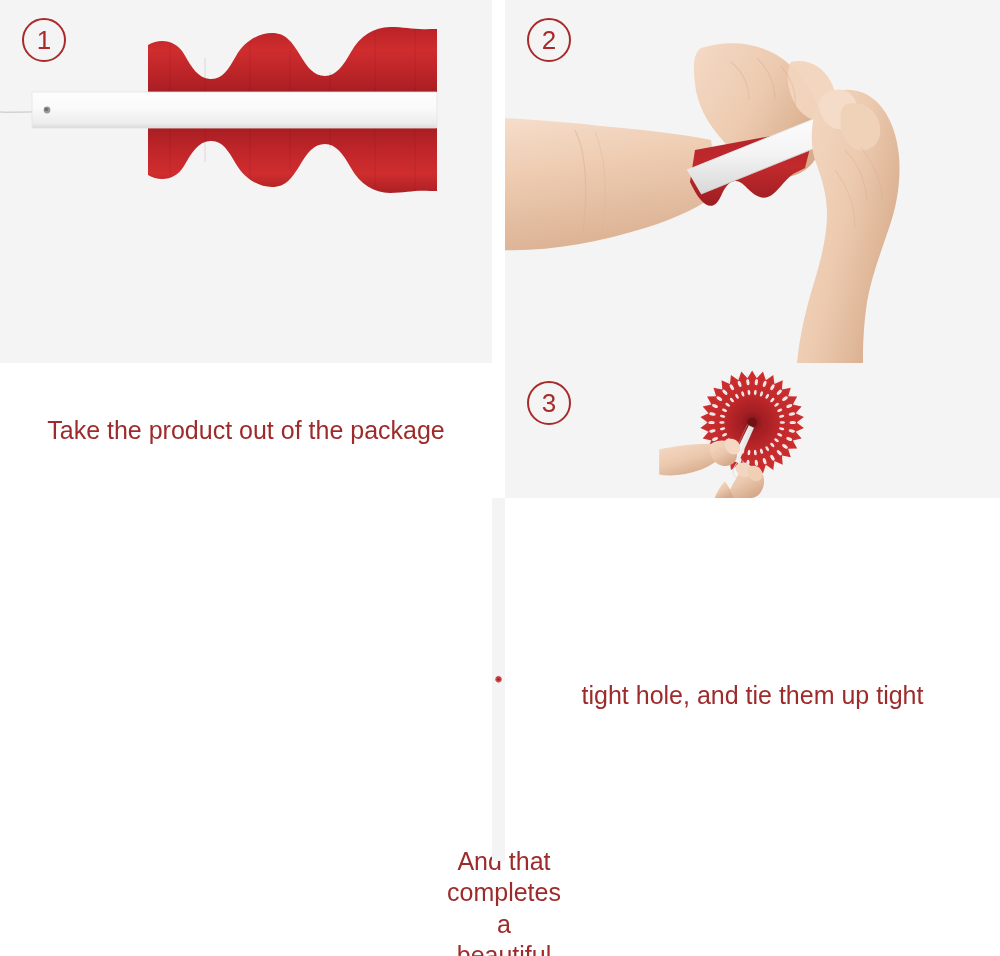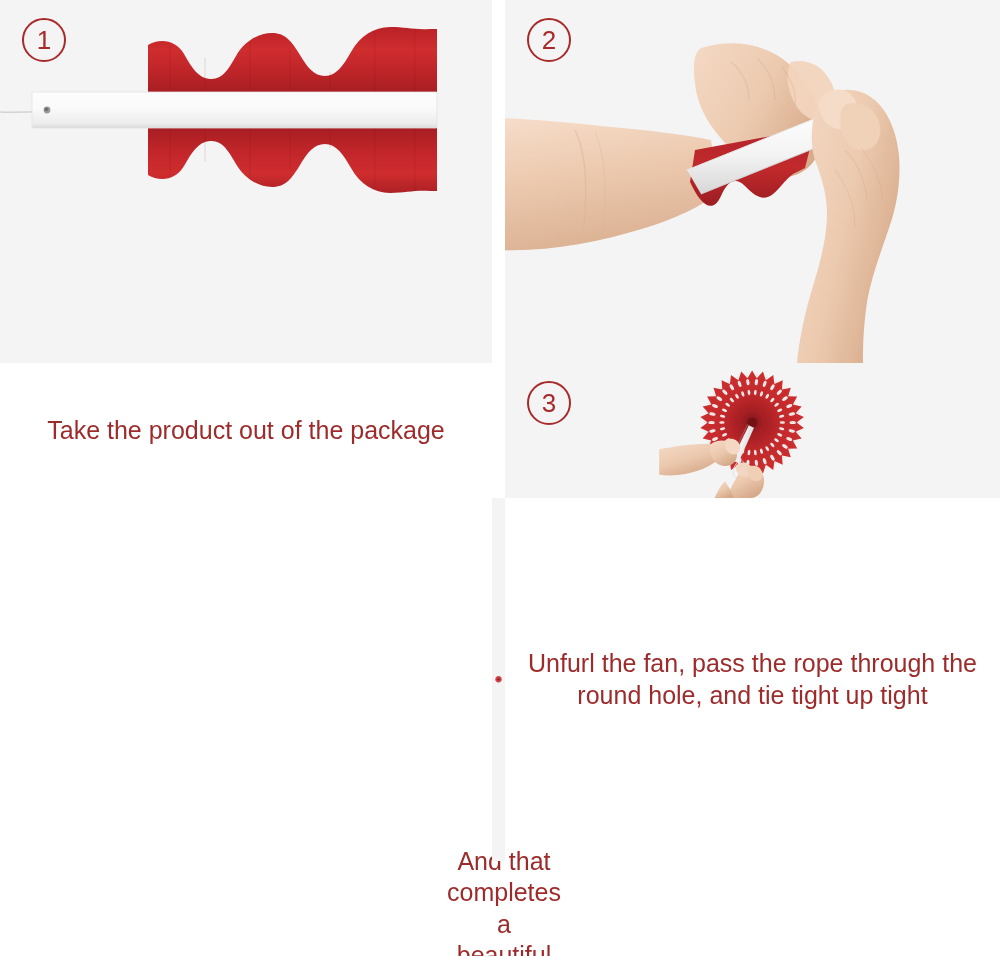--- a/index.html
+++ b/index.html
@@ -610,22 +610,22 @@
             <path d="M246.5,164.9L237.0,120.4"></path>
             <path d="M247.2,164.8L242.5,119.5"></path>
           </g>
         <circle cx="248" cy="172" r="7" fill="#5f0d10"></circle>
       </svg>
     </div>
   </div>
 
   <div class="caption two-line">
     <span>
-      <span>Unfurl the fan, pass the rope through the</span><br>
-      <span>round hole, and tie tight up tight</span>
+      <br>
+      <span>tight hole, and tie them up tight</span>
     </span>
   </div>
   <div class="gutter"></div>
   <div class="caption two-line">
     <span>
       <span>And that completes a beautiful</span><br>
     </span>
   </div>
 
 </div>

